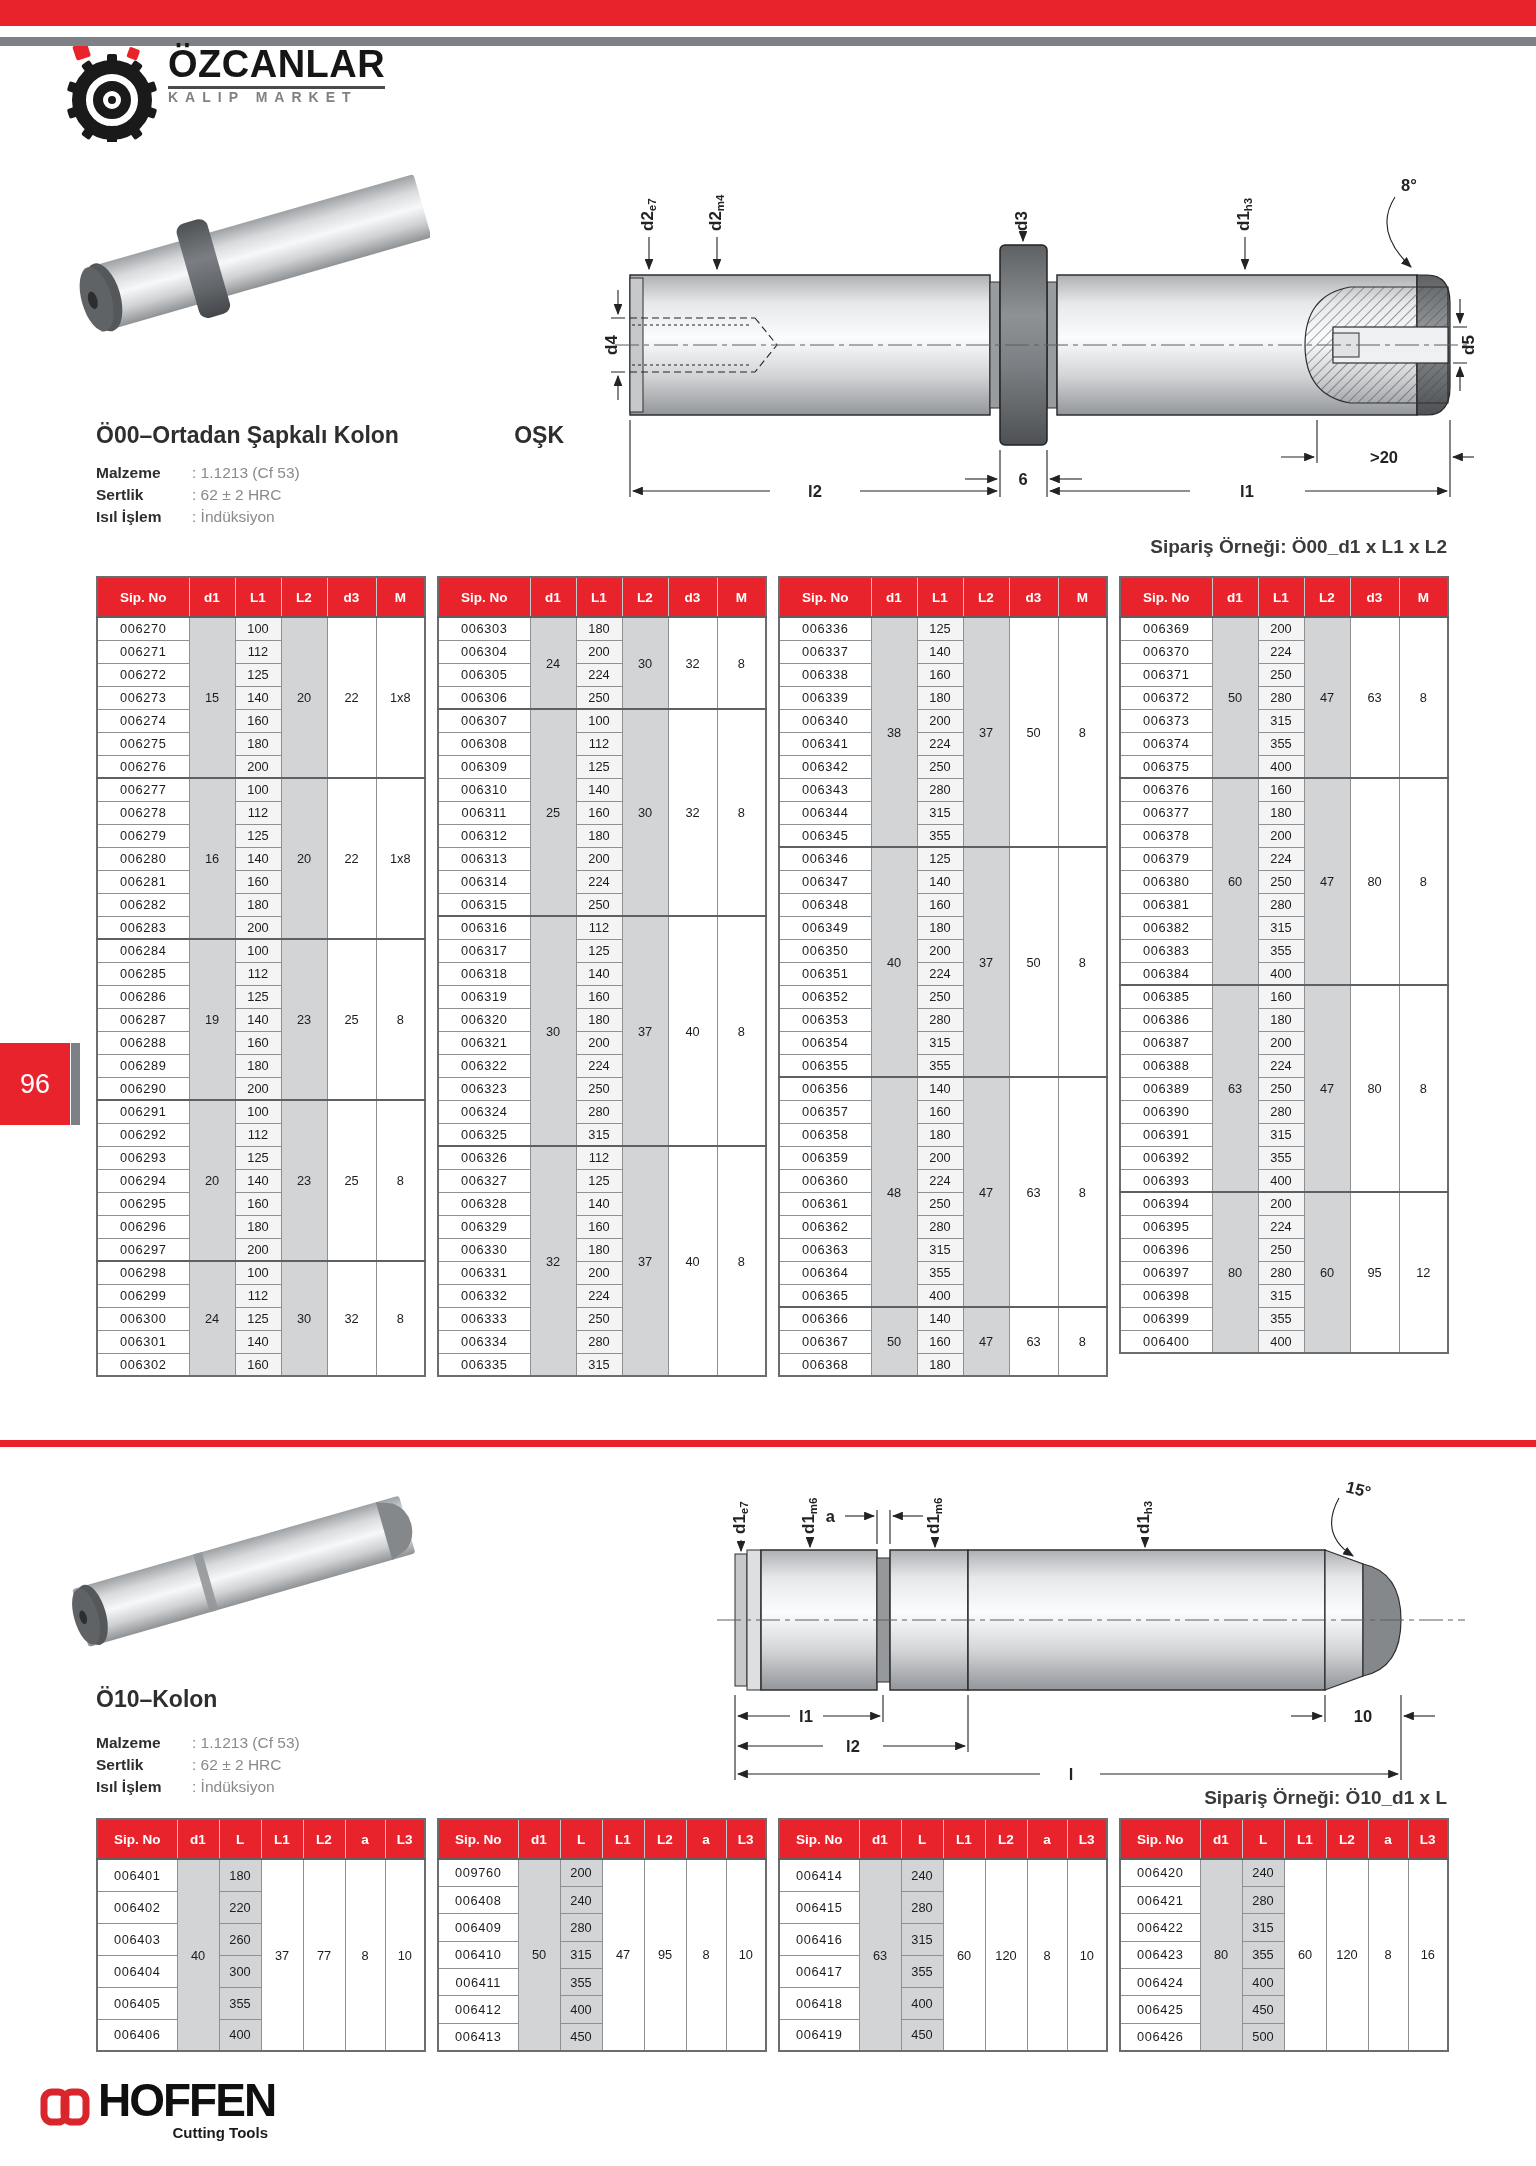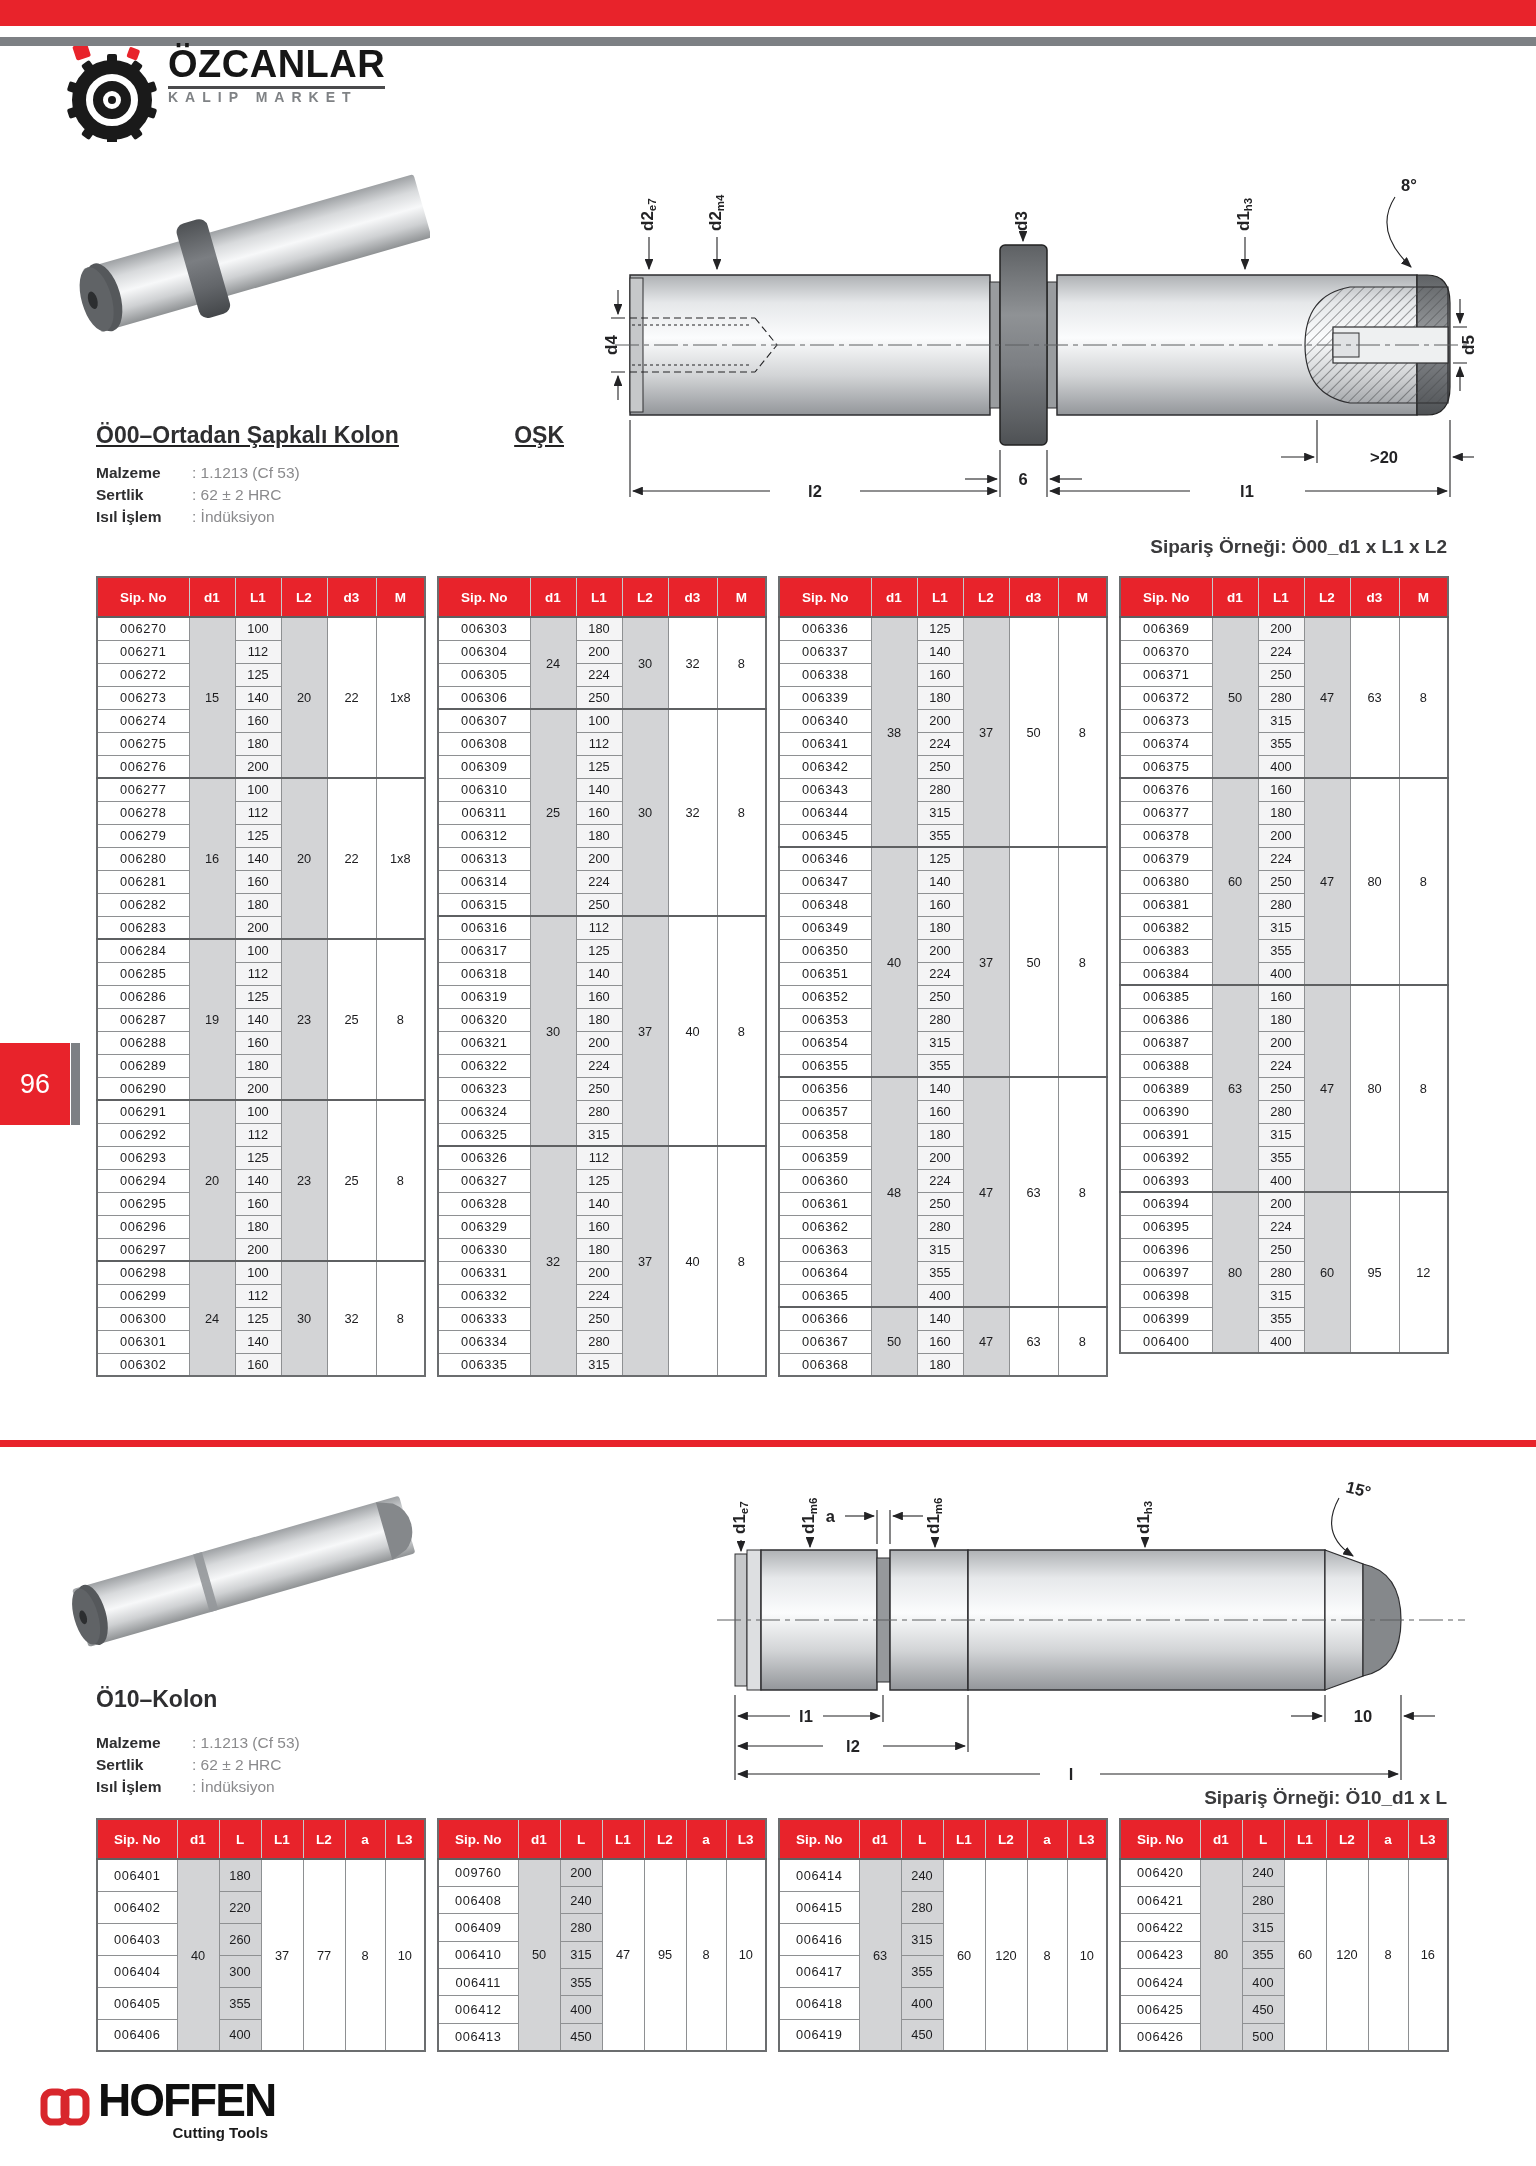--- a/index.html
+++ b/index.html
@@ -11,21 +11,21 @@
   #graybar{left:0;top:37px;width:1536px;height:9px;background:#7d8084;}
   
   #brandtext{left:168px;top:44px;}
   #brandname{font-size:38px;font-weight:800;letter-spacing:.5px;color:#161616;line-height:40px;}
   #brandrule{height:3px;background:#4a4a4c;margin-top:2px;}
   #brandsub{font-size:14px;font-weight:600;letter-spacing:7px;color:#7f8285;}
   #pagetitle{left:430px;top:58px;width:560px;text-align:center;font-size:25px;font-weight:600;
              letter-spacing:3px;color:#4a4a4c;}
   
   .prodhead{font-size:23px;font-weight:700;color:#2e2e30;}
-  #p1head{left:96px;top:422px;width:468px;display:flex;justify-content:space-between;text-decoration:underline;}
+  #p1head{left:96px;top:422px;width:468px;display:flex;justify-content:space-between;}
   #p2head{left:96px;top:1686px;}
   .specs{font-size:15.5px;line-height:22px;}
   #specs1{left:96px;top:462px;}
   #specs2{left:96px;top:1732px;}
   .spec-label{display:inline-block;width:96px;font-weight:700;color:#2e2e30;}
   .spec-val{color:#8a8a8c;}
   .order{width:460px;text-align:right;font-size:19px;font-weight:700;color:#3a3a3c;}
   #order1{left:987px;top:536px;}
   #order2{left:987px;top:1787px;}
   

